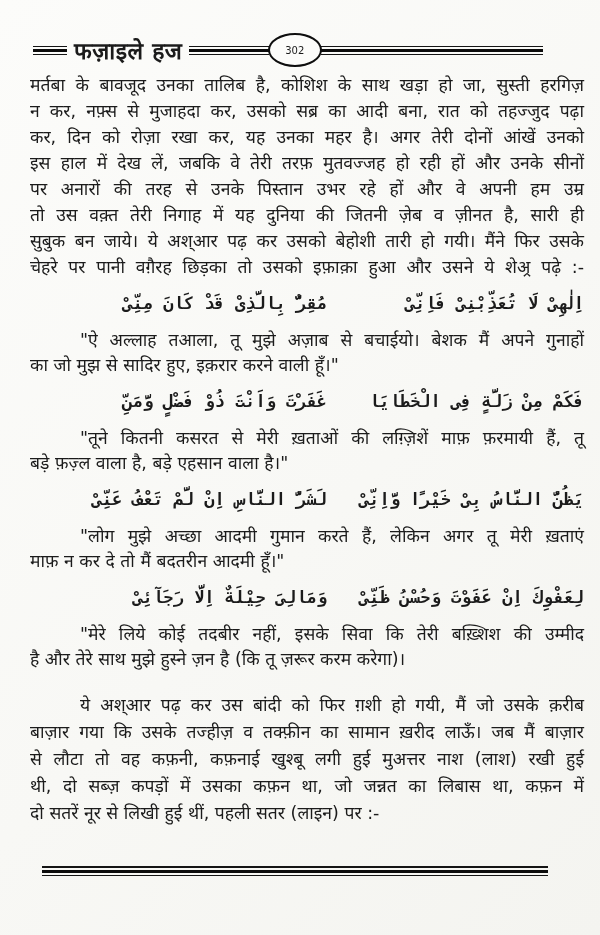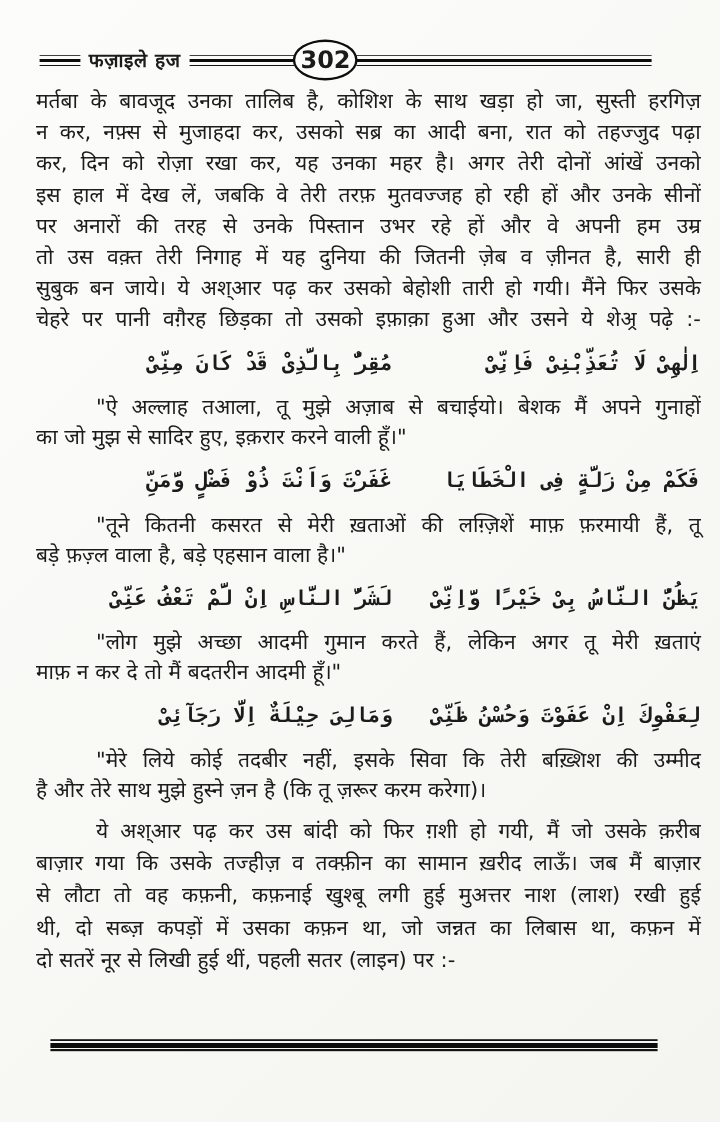--- a/index.html
+++ b/index.html
@@ -26,42 +26,42 @@
       #141414 0px,#141414 1px,
       transparent 1px,transparent 3px,
       #0c0c0c 3px,#0c0c0c 6px,
       transparent 6px,transparent 8px,
       #141414 8px,#141414 9px);
   }
   .rule-left{width:34px;margin-right:7px;}
   .rule-mid{flex:1 1 0;margin-left:7px;}
   .rule-right{flex:2.8 1 0;}
   .book-title{
-    font-size:16px;font-weight:bold;white-space:nowrap;letter-spacing:0.5px;
+    font-size:23px;font-weight:bold;white-space:nowrap;letter-spacing:0.5px;
   }
   .page-oval{
     flex:0 0 auto;width:50px;height:30px;margin:0 -1px;
     border:2.5px solid #0e0e0e;border-radius:50%;
     display:flex;align-items:center;justify-content:center;
-    font-size:20px;font-weight:700;background:#fcfcfa;z-index:2;
+    font-size:10px;font-weight:400;background:#fcfcfa;z-index:2;
   }
 
   
   .content{
     position:absolute;top:72px;left:30px;right:16px;
     font-size:17.5px;line-height:26px;
   }
   .ln{
     text-align:justify;text-align-last:justify;
     white-space:normal;
   }
   .ln-short{text-align:left;text-align-last:left;}
   .indent{text-indent:50px;}
 
-  .para2{margin-top:8px;line-height:27px;}
+  .para2{margin-top:20px;line-height:27px;}
 
   
   .verse{
     display:flex;direction:rtl;
     padding:0 0 0 40px;margin-top:8px;
     height:34px;line-height:34px;
     font-size:17px;font-weight:bold;
   }
   .half{flex:1 1 50%;text-align:right;white-space:nowrap;font-family:Liberation Mono, monospace;}
 

